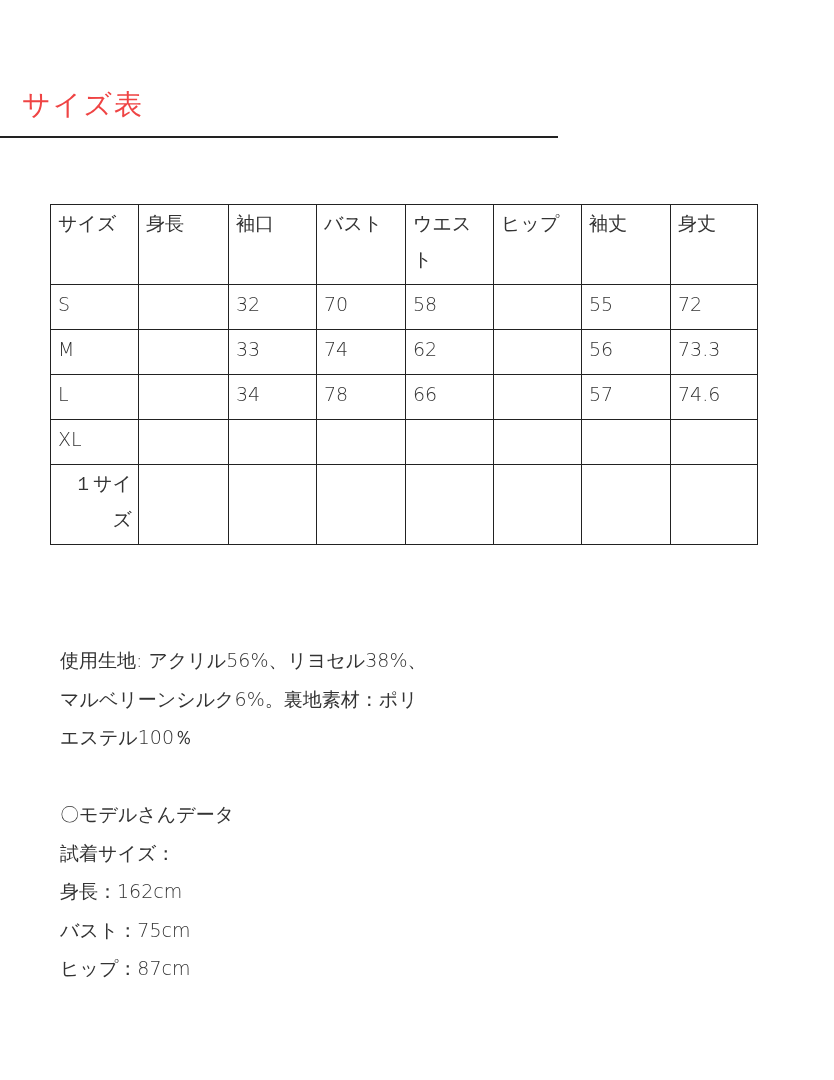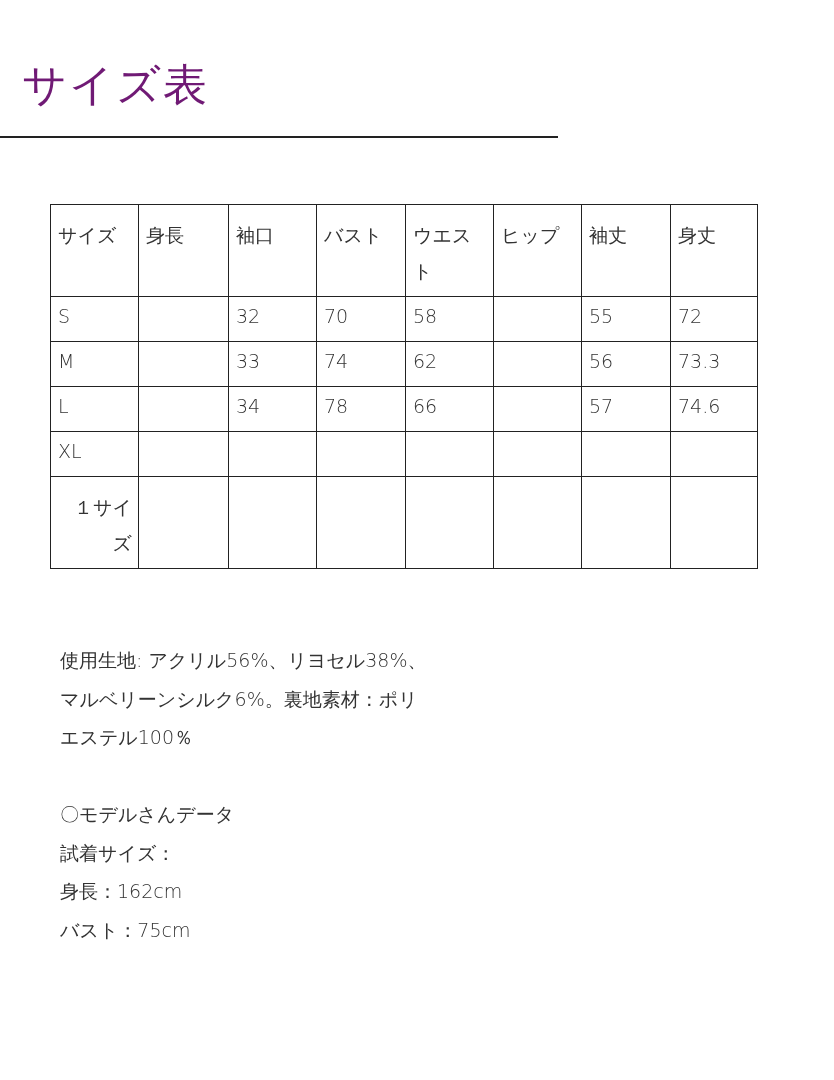--- a/index.html
+++ b/index.html
@@ -1,21 +1,21 @@
 <!DOCTYPE html>
 <html><head>
 <meta charset="utf-8">
 <style>
   html,body{margin:0;padding:0;}
   body{width:834px;height:1080px;background:#fff;position:relative;overflow:hidden;
        font-family:"DejaVu Sans","Liberation Sans",sans-serif;color:#222;}
-  .title{position:absolute;left:22px;top:56px;font-size:44px;font-weight:300;letter-spacing:2px;color:#701a75;}
+  .title{position:absolute;left:22px;top:86px;font-size:28px;font-weight:300;letter-spacing:2px;color:#ef4444;}
   .rule{position:absolute;left:0;top:136px;width:558px;height:2px;background:#222;}
   table{position:absolute;left:50px;top:204px;border-collapse:collapse;table-layout:fixed;}
-  td{border:1.5px solid #222;vertical-align:top;font-size:19px;color:#333;padding:12px 6px 0 7px;line-height:36px;font-weight:300;}
+  td{border:1.5px solid #222;vertical-align:top;font-size:19px;color:#333;padding:0 6px 0 7px;line-height:36px;font-weight:300;}
   tr.head td{height:79px;}
   tr.r td{height:40px;line-height:30px;padding-top:4px;}
   tr.last td{height:79px;text-align:right;}
   td.lower{padding-top:12px;margin-left:36px;}
   .text{position:absolute;left:60px;font-size:19px;color:#333;line-height:38.5px;font-weight:300;margin-top:24px;}
 </style>
 </head>
 <body>
 
 <div class="title">サイズ表</div>
@@ -100,13 +100,14 @@
   <div>使用生地: アクリル56%、リヨセル38%、</div>
   <div>マルベリーンシルク6%。裏地素材：ポリ</div>
   <div>エステル100％</div>
 </div>
 
 <div class="text" style="top:771px;">
   <div>〇モデルさんデータ</div>
   <div>試着サイズ：</div>
   <div>身長：162cm</div>
   <div>バスト：75cm</div>
+  <div>ヒップ：87cm</div>
 </div>
 
 </body></html>

